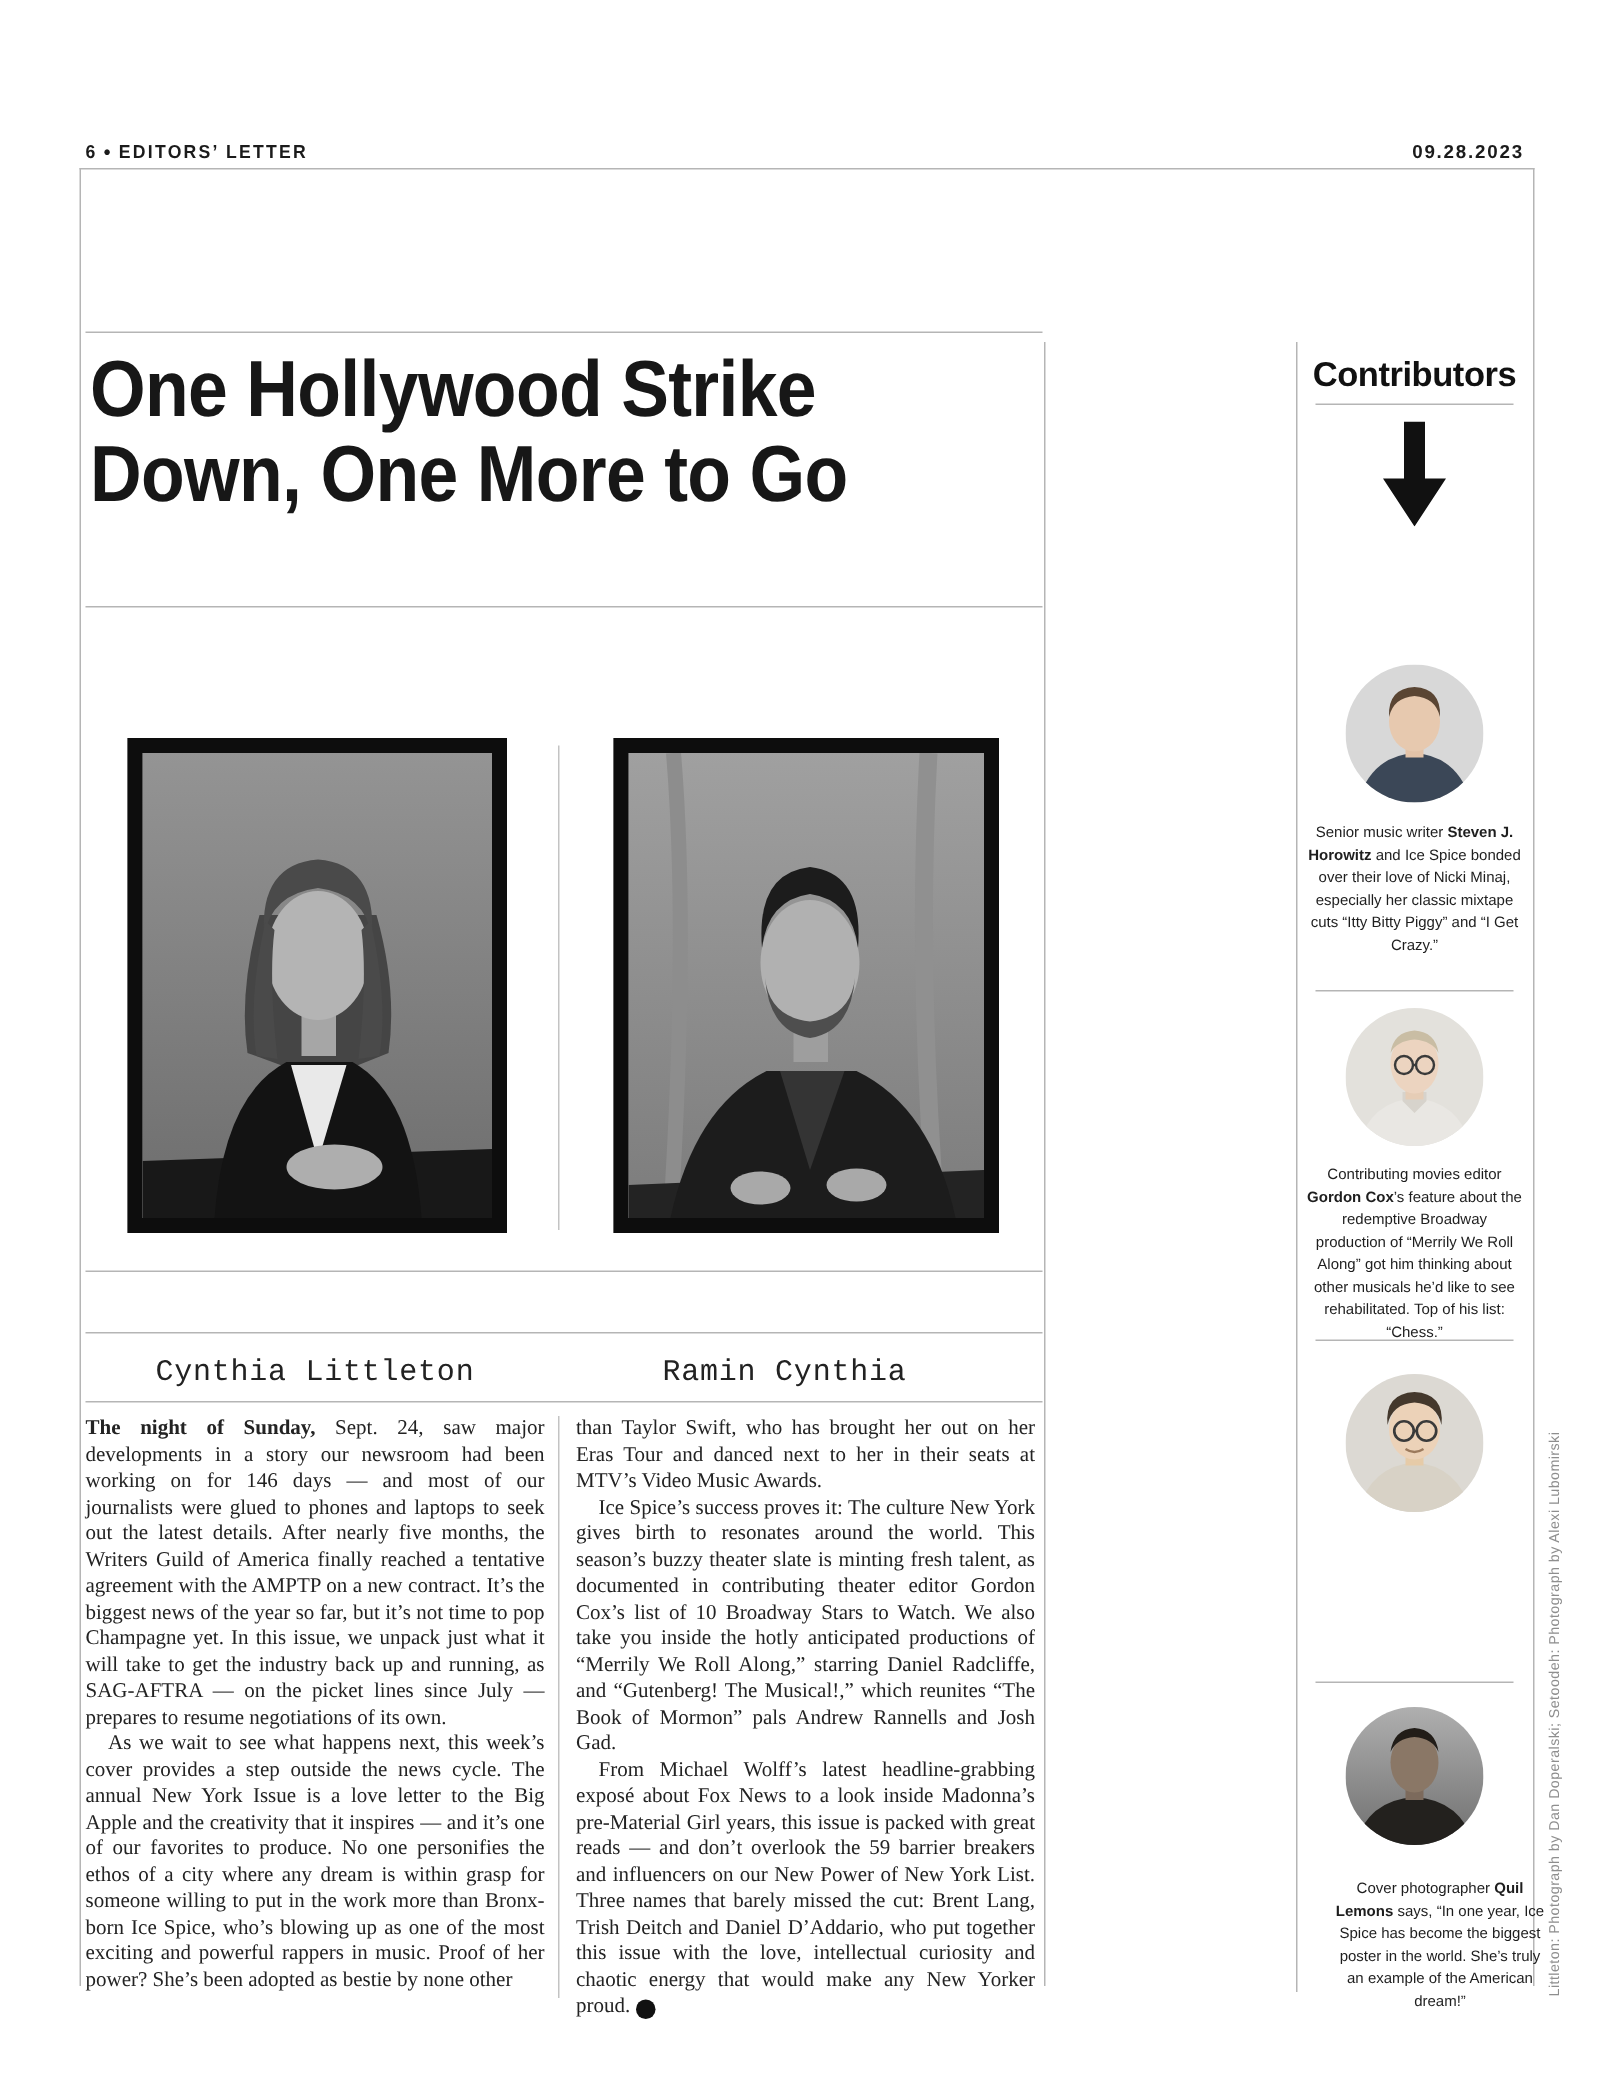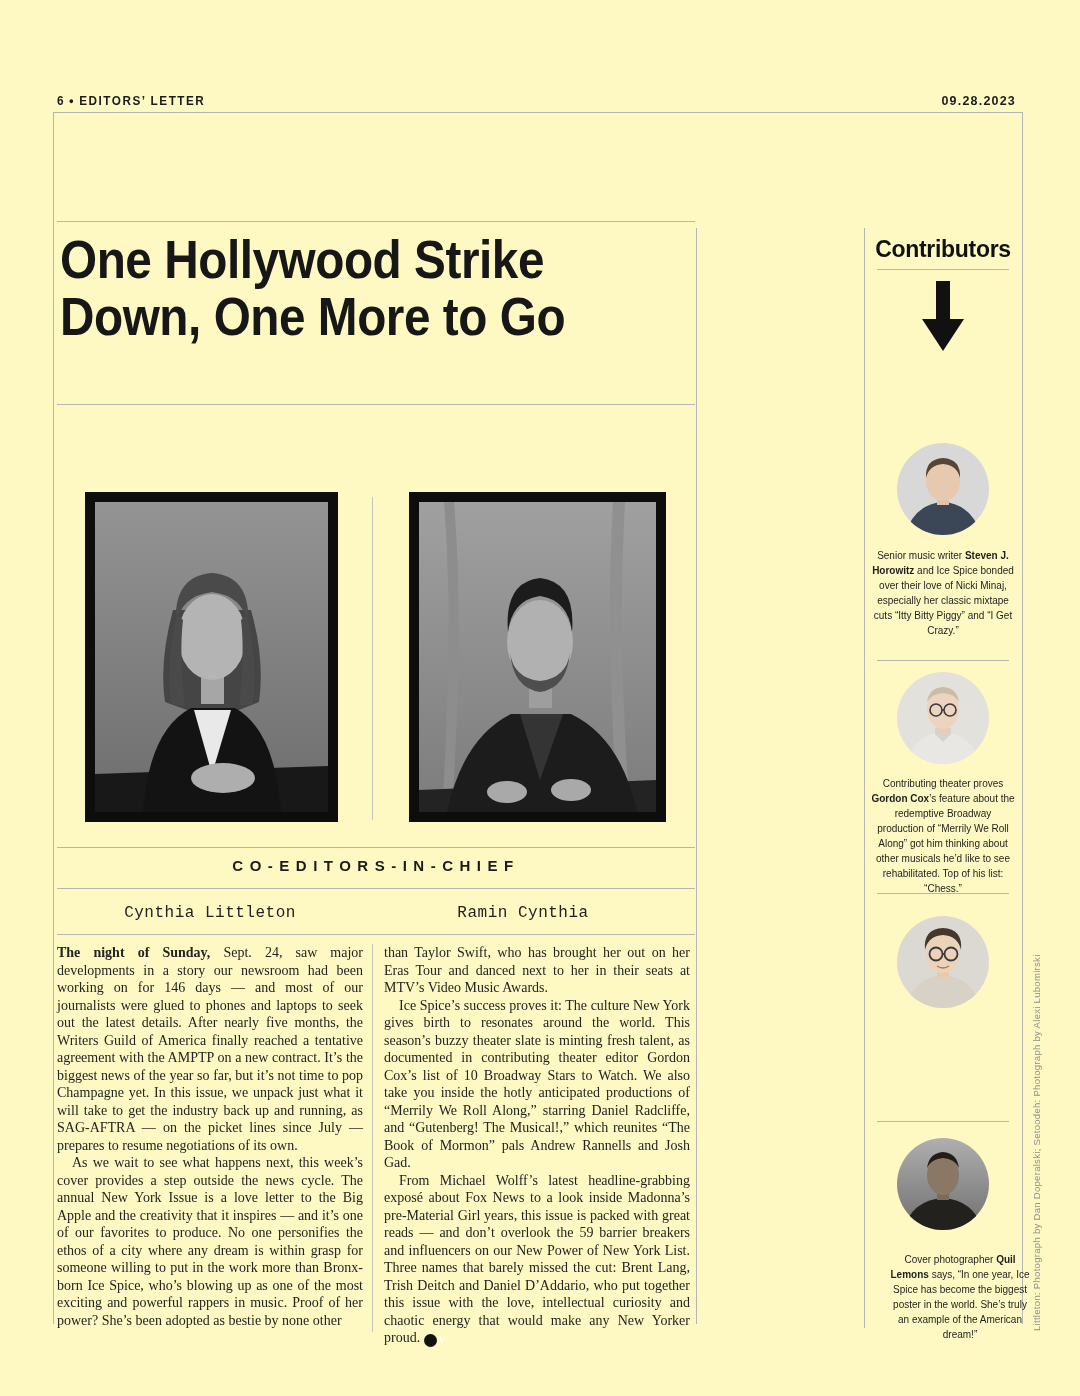--- a/index.html
+++ b/index.html
@@ -1,16 +1,16 @@
 <!DOCTYPE html>
 <html><head>
 <meta charset="utf-8">
 <style>
   html,body{margin:0;padding:0;background:#e8e8e8;}
-  .page{position:relative;width:1080px;height:1396px;background:#fef9c3;margin:0 auto;
+  .page{position:relative;width:1080px;height:1396px;background:#ffffff;margin:0 auto;
         overflow:hidden;font-family:"Liberation Sans",sans-serif;color:#1b1b1b;}
   
   .hr{position:absolute;height:1px;background:#b5b5b5;}
   .vr{position:absolute;width:1px;background:#b5b5b5;}
   
   .folio{position:absolute;left:57px;top:94px;font-size:12.5px;font-weight:bold;
          letter-spacing:1.6px;transform:scaleX(.94);transform-origin:left top;white-space:nowrap;}
   .folio .dot{font-size:9px;vertical-align:1px;padding:0 4px;}
   .issue-date{position:absolute;right:64px;top:94px;font-size:12.5px;font-weight:bold;letter-spacing:1.2px;}
   
@@ -18,21 +18,21 @@
             font-weight:bold;letter-spacing:-.5px;transform:scaleX(.9);transform-origin:left top;
             color:#171717;white-space:nowrap;}
   
   .portrait{position:absolute;top:492px;height:330px;border:10px solid #0d0d0d;box-sizing:border-box;background:#888;}
   .portrait svg{display:block;width:100%;height:100%;}
   .portrait-left{left:85px;width:253px;}
   .portrait-right{left:409px;width:257px;}
   
   .byline-label{position:absolute;left:57px;width:638px;top:857px;text-align:center;
                 font-size:15px;font-weight:bold;letter-spacing:6.5px;}
-  .author{position:absolute;top:904px;font-family:"Liberation Mono",monospace;font-size:16px;
+  .author{position:absolute;top:904px;font-family:"Liberation Mono",monospace;font-size:20px;
           text-align:center;letter-spacing:.5px;color:#222;}
   .author-1{left:57px;width:306px;}
   .author-2{left:383px;width:280px;}
   
   .bodycol{position:absolute;top:944px;width:306px;font-family:"Liberation Serif",serif;
            font-size:14px;line-height:17.5px;text-align:justify;color:#232323;}
   .bodycol p{margin:0;}
   .bodycol p.indent{text-indent:15px;}
   .col-1{left:57px;}
   .col-2{left:384px;}
@@ -113,21 +113,20 @@
       <rect x="110" y="170" width="23" height="36" fill="#9e9e9e"></rect>
       <ellipse cx="121" cy="140" rx="33" ry="42" fill="#b1b1b1"></ellipse>
       <path d="M89,130 Q85,80 121,76 Q157,80 153,130 Q149,98 121,94 Q93,98 89,130 Z" fill="#1c1c1c"></path>
       <path d="M91,150 Q94,186 121,190 Q148,186 151,150 Q148,176 121,179 Q94,176 91,150 Z" fill="#4e4e4e"></path>
       <ellipse cx="88" cy="290" rx="20" ry="11" fill="#a9a9a9"></ellipse>
       <ellipse cx="152" cy="288" rx="20" ry="11" fill="#a9a9a9"></ellipse>
     </svg>
   </figure>
 
   <div class="hr" style="left:57px;top:847px;width:638px;"></div>
-  <div class="byline-label">CO-EDITORS-IN-CHIEF</div>
   <div class="hr" style="left:57px;top:888px;width:638px;"></div>
   <div class="author author-1">Cynthia Littleton</div>
   <div class="author author-2">Ramin Cynthia</div>
   <div class="hr" style="left:57px;top:934px;width:638px;"></div>
 
   <div class="bodycol col-1">
     <p><strong>The night of Sunday,</strong><span> Sept. 24, saw major developments in a story our newsroom had been working on for 146 days — and most of our journalists were glued to phones and laptops to seek out the latest details. After nearly five months, the Writers Guild of America finally reached a tentative agreement with the AMPTP on a new contract. It’s the biggest news of the year so far, but it’s not time to pop Champagne yet. In this issue, we unpack just what it will take to get the industry back up and running, as SAG-AFTRA — on the picket lines since July — prepares to resume negotiations of its own.</span></p>
     <p class="indent">As we wait to see what happens next, this week’s cover provides a step outside the news cycle. The annual New York Issue is a love letter to the Big Apple and the creativity that it inspires — and it’s one of our favorites to produce. No one personifies the ethos of a city where any dream is within grasp for someone willing to put in the work more than Bronx-born Ice Spice, who’s blowing up as one of the most exciting and powerful rappers in music. Proof of her power? She’s been adopted as bestie by none other</p>
   </div>
   <div class="vr" style="left:372px;top:944px;height:388px;background:#c3c3c3;"></div>
@@ -174,21 +173,21 @@
       <path d="M38,62 L46,70 L54,62 L54,56 L38,56 Z" fill="#d7d3cc"></path>
       <rect x="40" y="50" width="12" height="11" fill="#e6cdb6"></rect>
       <ellipse cx="46" cy="37" rx="16" ry="20" fill="#ecd4c0"></ellipse>
       <path d="M30,30 Q32,16 46,15 Q60,16 62,30 Q58,22 46,21 Q34,22 30,30 Z" fill="#c9bda4"></path>
       <circle cx="39" cy="38" r="6" fill="none" stroke="#3a3a3a" stroke-width="1.6"></circle>
       <circle cx="53" cy="38" r="6" fill="none" stroke="#3a3a3a" stroke-width="1.6"></circle>
       <line x1="45" y1="38" x2="47" y2="38" stroke="#3a3a3a" stroke-width="1.6"></line>
     </g>
   </svg>
   <div class="blurb" style="top:776px;">
-    <span>Contributing theater proves </span><b>Gordon Cox</b><span>’s feature about the redemptive Broadway production of “Merrily We Roll Along” got him thinking about other musicals he’d like to see rehabilitated. Top of his list: “Chess.”</span>
+    <span>Contributing movies editor </span><b>Gordon Cox</b><span>’s feature about the redemptive Broadway production of “Merrily We Roll Along” got him thinking about other musicals he’d like to see rehabilitated. Top of his list: “Chess.”</span>
   </div>
   <div class="hr" style="left:877px;top:893px;width:132px;"></div>
 
   <svg class="avatar" style="top:916px;" viewBox="0 0 92 92">
     <defs>
         <clipPath id="ac3">
           <circle cx="46" cy="46" r="46"></circle>
         </clipPath>
       </defs>
     <g clip-path="url(#ac3)">

